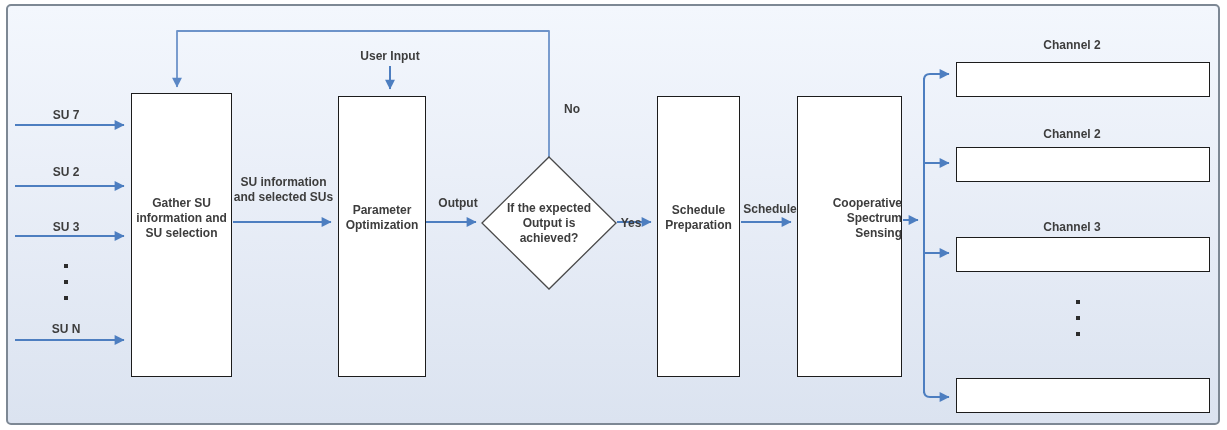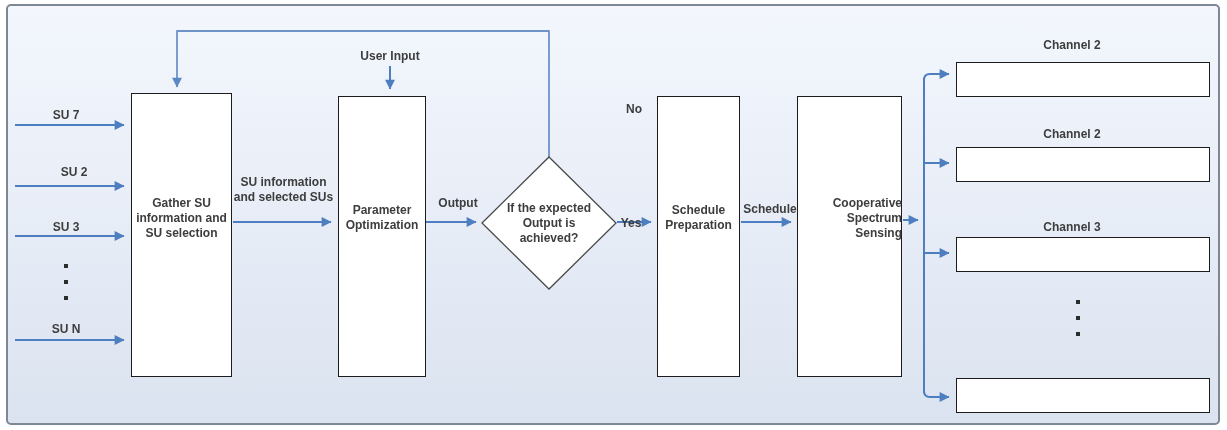--- a/index.html
+++ b/index.html
@@ -73,33 +73,33 @@
 <div class="node" style="left:657px;top:96px;width:83px;height:281px;"></div>
 <div class="node" style="left:797px;top:96px;width:105px;height:281px;"></div>
 
 <div class="node-label" style="left:131px;top:190px;width:101px;height:56px;">Gather SU information and SU selection</div>
 <div class="node-label" style="left:338px;top:190px;width:88px;height:56px;">Parameter Optimization</div>
 <div class="node-label" style="left:494px;top:183px;width:110px;height:80px;">If the expected Output is achieved?</div>
 <div class="node-label" style="left:657px;top:190px;width:83px;height:56px;">Schedule Preparation</div>
 <div class="node-label" style="left:797px;top:190px;width:105px;height:56px;text-align:right;">Cooperative Spectrum Sensing</div>
 
 <div class="edge-label" style="left:28px;top:108px;width:76px;">SU 7</div>
-<div class="edge-label" style="left:36px;top:165px;width:76px;">SU 2</div>
+<div class="edge-label" style="left:28px;top:165px;width:76px;">SU 2</div>
 <div class="edge-label" style="left:28px;top:220px;width:76px;">SU 3</div>
 <div class="edge-label" style="left:28px;top:322px;width:76px;">SU N</div>
 <div class="dots" style="left:64px;top:264px;">
     <span></span>
     <span></span>
     <span></span>
   </div>
 
 <div class="edge-label" style="left:340px;top:49px;width:100px;">User Input</div>
 <div class="edge-label" style="left:231px;top:175px;width:105px;">SU information and selected SUs</div>
 <div class="edge-label" style="left:426px;top:196px;width:64px;">Output</div>
-<div class="edge-label" style="left:575px;top:102px;width:40px;text-align:right;padding-left:27px;">No</div>
+<div class="edge-label" style="left:525px;top:102px;width:40px;text-align:center;padding-left:27px;">No</div>
 <div class="edge-label" style="left:608px;top:200px;width:46px;margin-top:16px;">Yes</div>
 <div class="edge-label" style="left:733px;top:202px;width:74px;">Schedule</div>
 
 <div class="edge-label" style="left:945px;top:38px;width:254px;">Channel 2</div>
 <div class="node" style="left:956px;top:62px;width:254px;height:35px;"></div>
 
 <div class="edge-label" style="left:945px;top:127px;width:254px;">Channel 2</div>
 <div class="node" style="left:956px;top:147px;width:254px;height:35px;"></div>
 
 <div class="edge-label" style="left:945px;top:220px;width:254px;">Channel 3</div>

